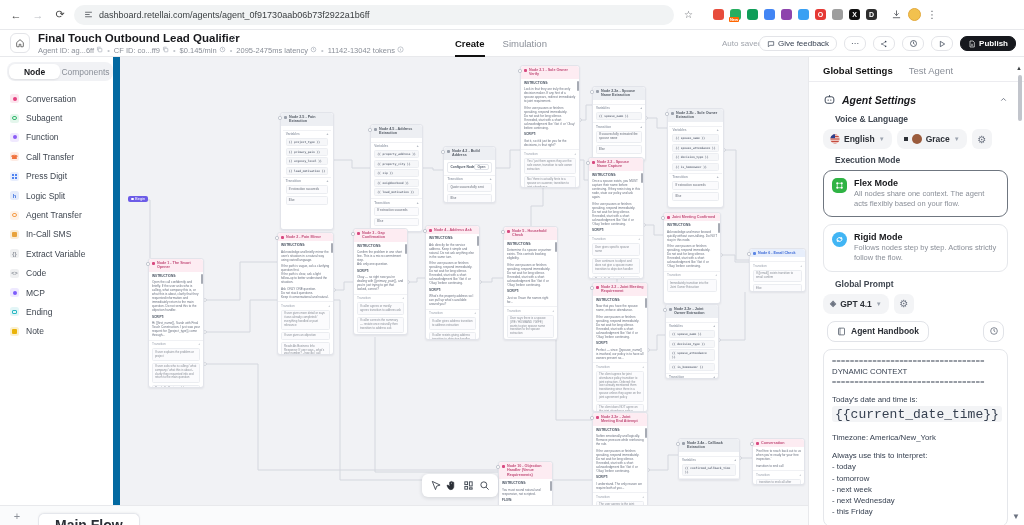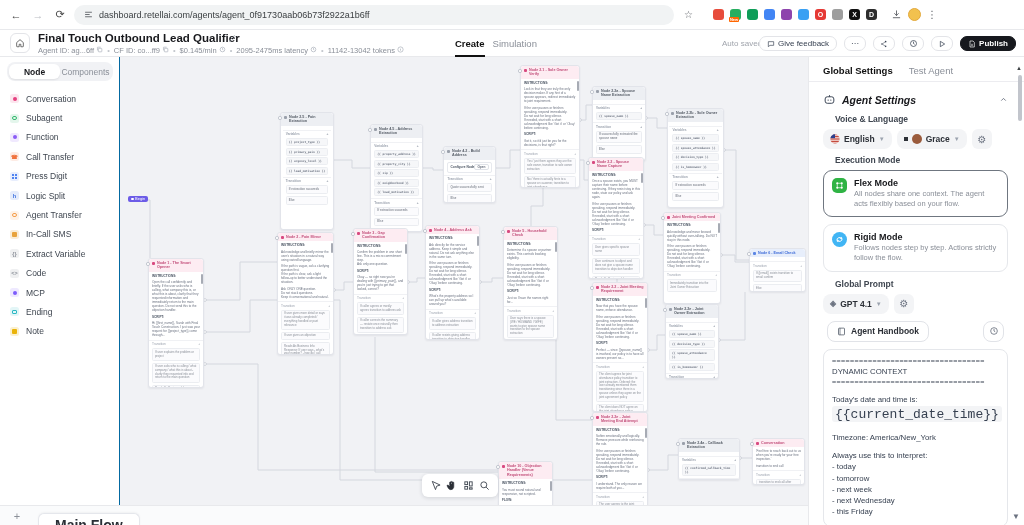--- a/index.html
+++ b/index.html
@@ -19,32 +19,32 @@
   .kebab{color:#5f6368;font-size:10px;letter-spacing:1px;}
 
   
   #appbar{position:absolute;left:0;top:30px;width:1024px;height:27px;background:#fff;border-bottom:1px solid #e8e9ec;}
   #home-btn{position:absolute;left:10px;top:3px;width:20px;height:20px;border:1px solid #e3e4e8;border-radius:6px;display:flex;align-items:center;justify-content:center;color:#555;}
   #agent-title{position:absolute;left:38px;top:2px;font-size:11.5px;font-weight:700;color:#17181c;white-space:nowrap;}
   #title-edit{position:absolute;left:228px;top:4px;color:#9aa0a8;}
   #meta{position:absolute;left:38px;top:16px;display:flex;align-items:center;gap:4px;font-size:7.5px;color:#8a8f98;white-space:nowrap;}
   .meta-seg{display:flex;align-items:center;gap:2px;}
   .meta-dot{color:#c3c7cd;}
-  .tabbar{position:absolute;left:455px;top:0;height:27px;display:flex;gap:8px;align-items:flex-start;}
+  .tabbar{position:absolute;left:455px;top:0;height:27px;display:flex;gap:18px;align-items:flex-start;}
   .tab{font-size:9.5px;color:#8a8f98;position:relative;height:27px;display:flex;align-items:center;}
   .tab.active{color:#111;font-weight:700;}
   .tab.active::after{content:'';position:absolute;left:0;right:0;bottom:0;height:2px;background:#111;}
   #autosave{position:absolute;left:722px;top:9px;font-size:8px;color:#a0a4ac;}
   .hbtns{position:absolute;right:8px;top:6px;display:flex;gap:7px;align-items:center;}
   .hbtn{height:15px;border:1px solid #e3e4e8;border-radius:7px;background:#fff;display:flex;align-items:center;gap:3px;padding:0 7px;font-size:8px;color:#374151;}
   .hbtn.icon-only{width:22px;padding:0;justify-content:center;}
   .hbtn.primary{background:#16181d;border-color:#16181d;color:#fff;font-weight:600;}
 
   
-  #sidebar{position:absolute;left:0;top:57px;width:120px;height:448px;background:#fff;border-right:1px solid #0369a1;}
+  #sidebar{position:absolute;left:0;top:57px;width:120px;height:448px;background:#fff;border-right:7px solid #0369a1;}
   #seg{position:absolute;left:7px;top:5px;width:106px;height:19px;background:#f1f2f5;border-radius:8px;display:flex;padding:2px;}
   .seg-opt{flex:1;display:flex;align-items:center;justify-content:center;font-size:8.5px;color:#8a8f98;border-radius:6px;}
   .seg-opt.active{background:#fff;color:#17181c;font-weight:700;box-shadow:0 1px 2px rgba(0,0,0,.08);}
   #side-items{position:absolute;left:10px;top:32px;right:4px;}
   .srow{display:flex;align-items:center;gap:7px;height:19.4px;}
   .srow .lbl{font-size:8.5px;color:#3f4650;}
   .si{width:9px;height:9px;border-radius:2.5px;display:flex;align-items:center;justify-content:center;font-size:7px;font-weight:bold;}
 
   
   #canvas{position:absolute;left:120px;top:57px;width:688px;height:448px;background:#f1f2f5;overflow:hidden;

